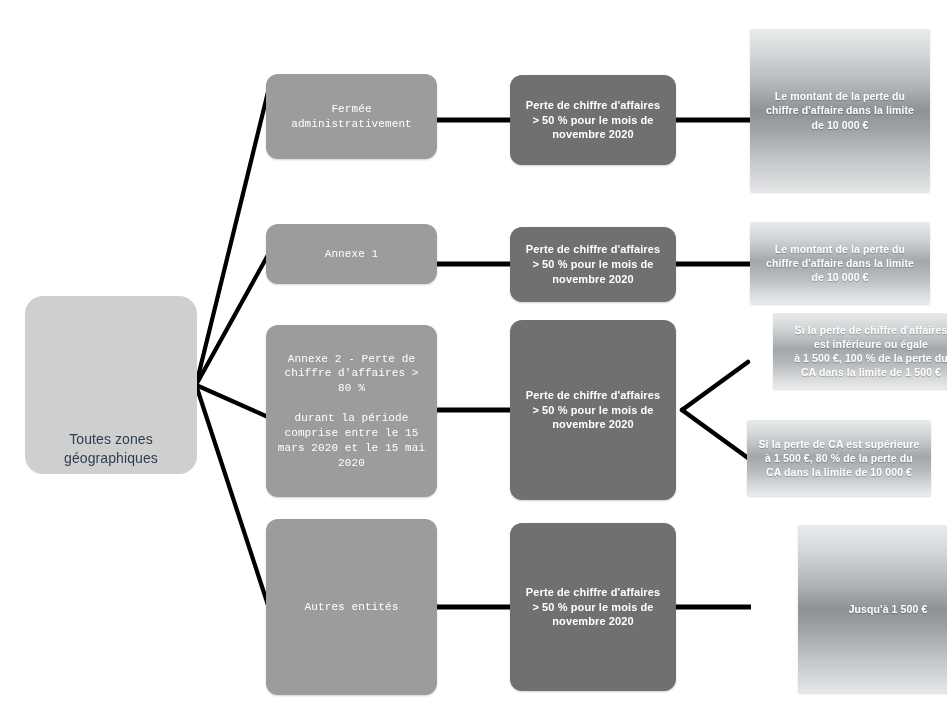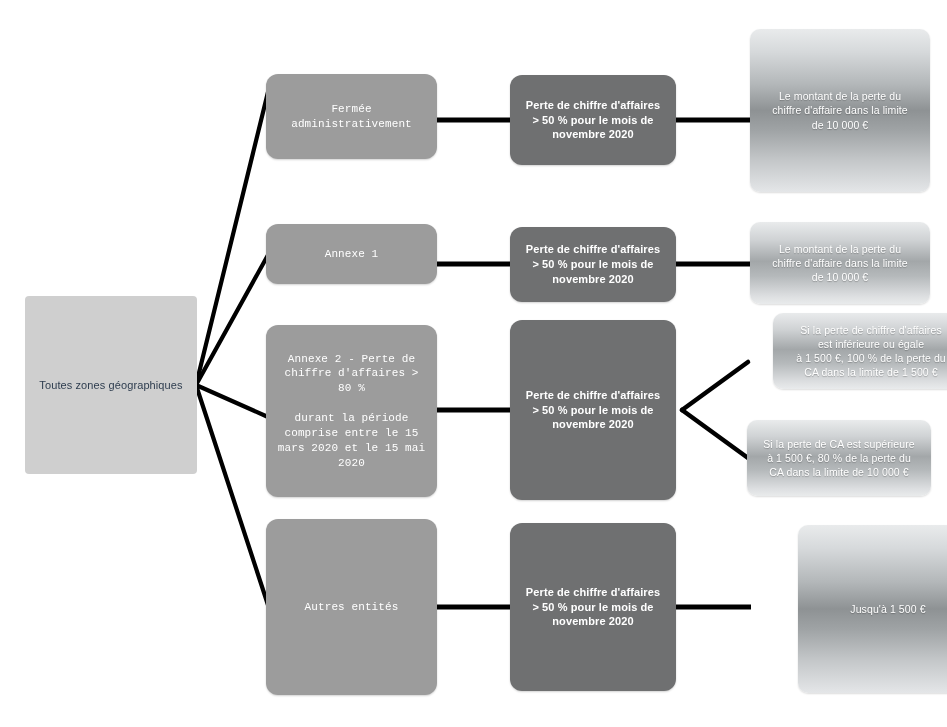--- a/index.html
+++ b/index.html
@@ -40,22 +40,23 @@
     z-index: 3;
   }
   .node .txt {
     white-space: pre-line;
     display: block;
   }
   
   .node--root {
     background: #cfcfcf;
     color: #2e3d4f;
-    font-size: 11px;
-    border-radius: 4px;
+    font-size: 14px;
+    border-radius: 18px;
+    align-items: flex-end;
   }
   
   .node--cat {
     background: #9c9c9c;
     color: #ffffff;
     font-size: 11px;
     box-shadow: 0 1px 2px rgba(0,0,0,0.18);
     font-family: Liberation Mono, monospace;
   }
   
@@ -72,23 +73,23 @@
     background: linear-gradient(to bottom,
         #e9ebec 0%,
         #d6d9db 14%,
         #b3b7b9 34%,
         #8e9294 50%,
         #9fa3a5 62%,
         #c3c6c8 80%,
         #e4e6e8 100%);
     color: #ffffff;
     font-size: 10.5px;
-    font-weight: normal;
+    font-weight: bold;
     text-shadow: 0 1px 1px rgba(0,0,0,0.25);
-    border-radius: 10px;
+    border-radius: 2px;
     box-shadow: 0 1px 2px rgba(0,0,0,0.14);
   }
   .node--result.short {
     background: linear-gradient(to bottom,
         #e9ebec 0%,
         #cfd2d4 22%,
         #a3a7a9 48%,
         #b5b9bb 66%,
         #dcdee0 90%,
         #e9ebec 100%);

